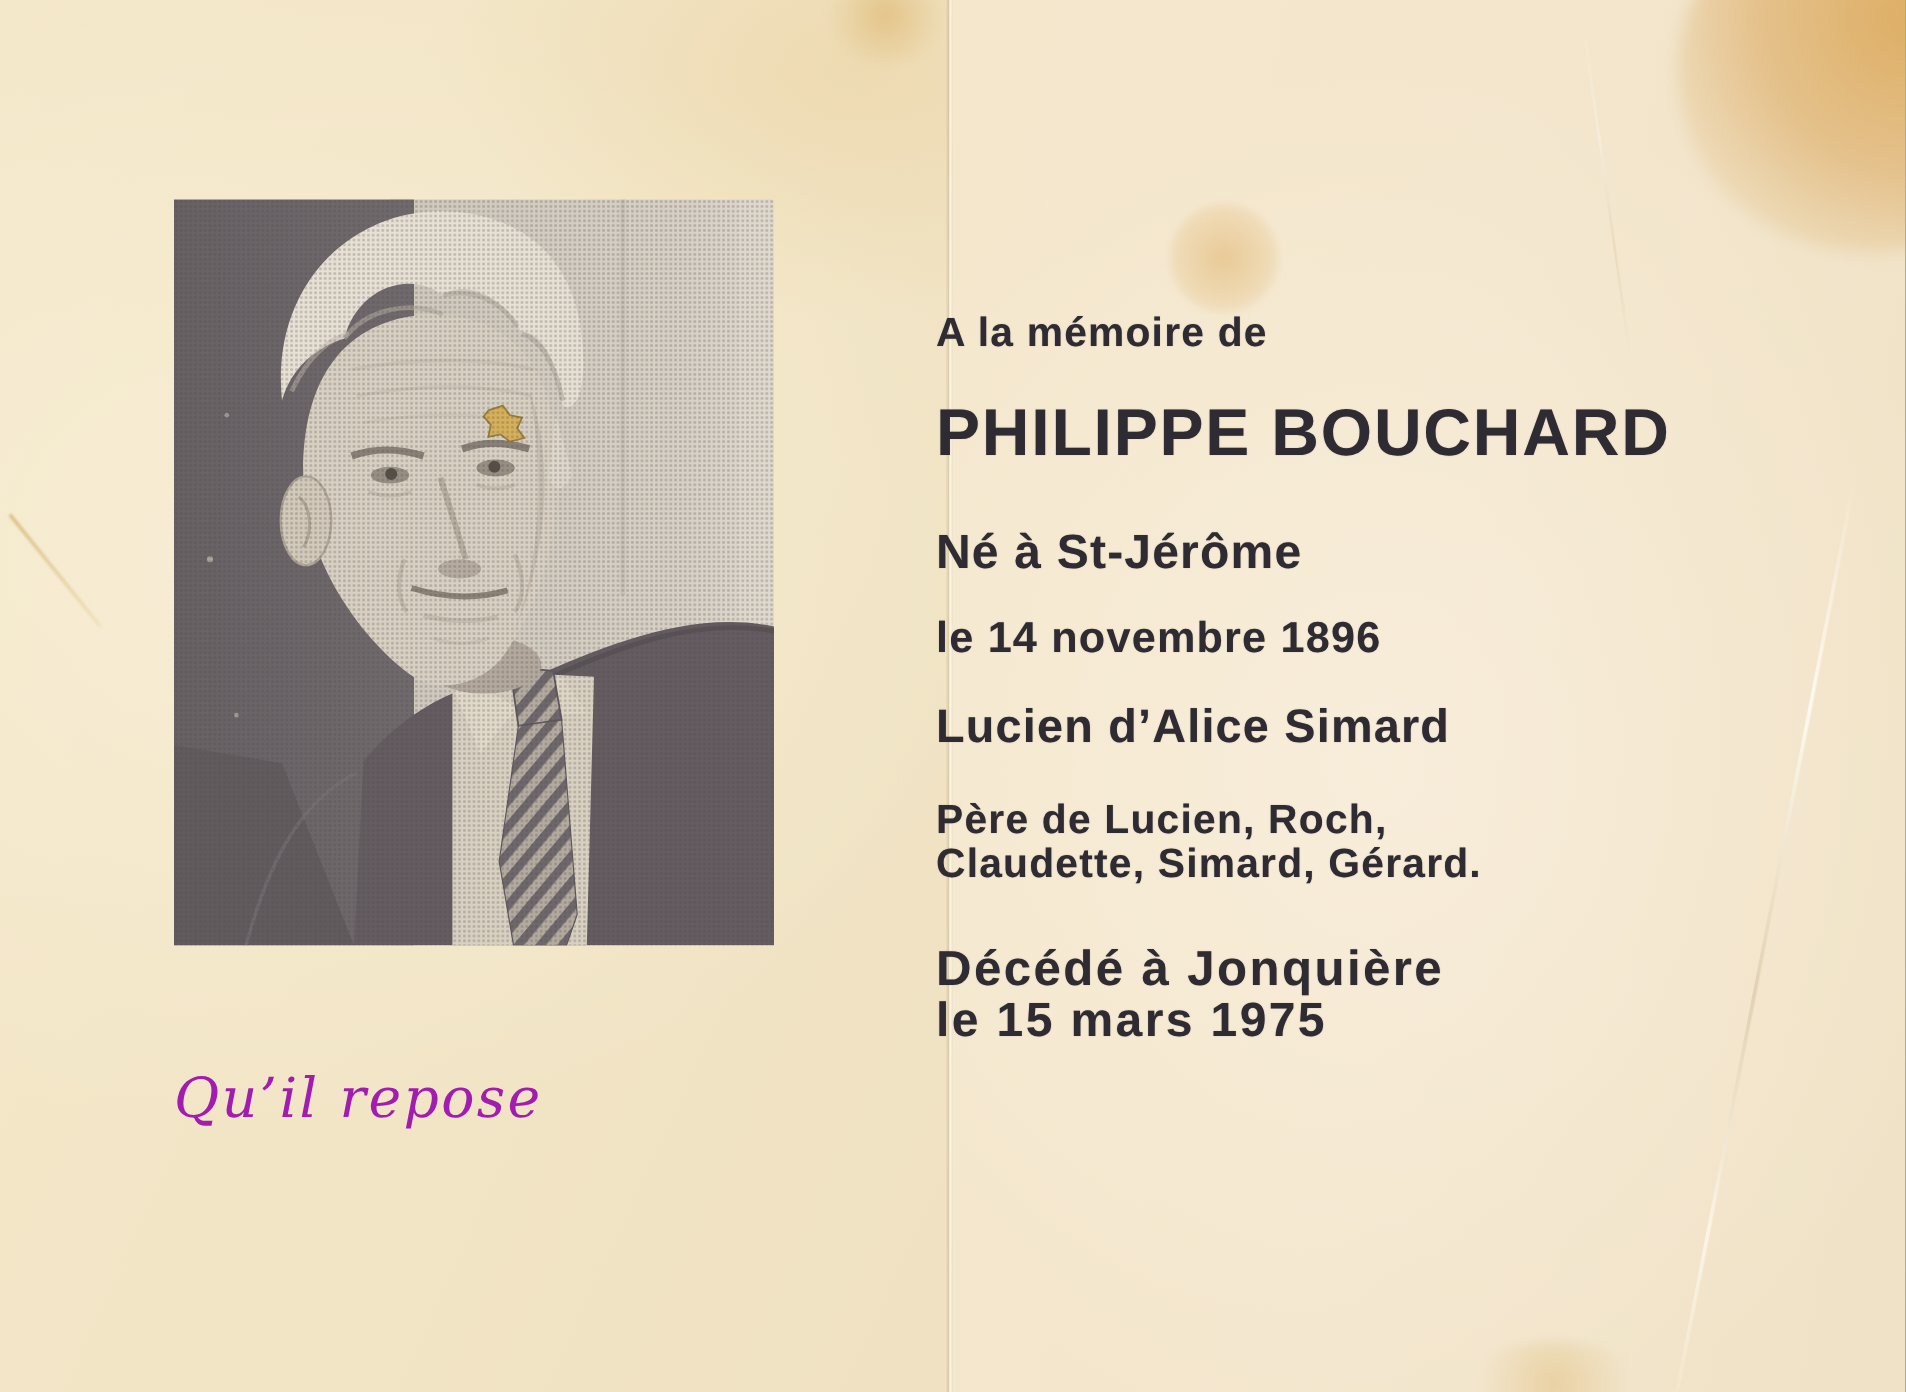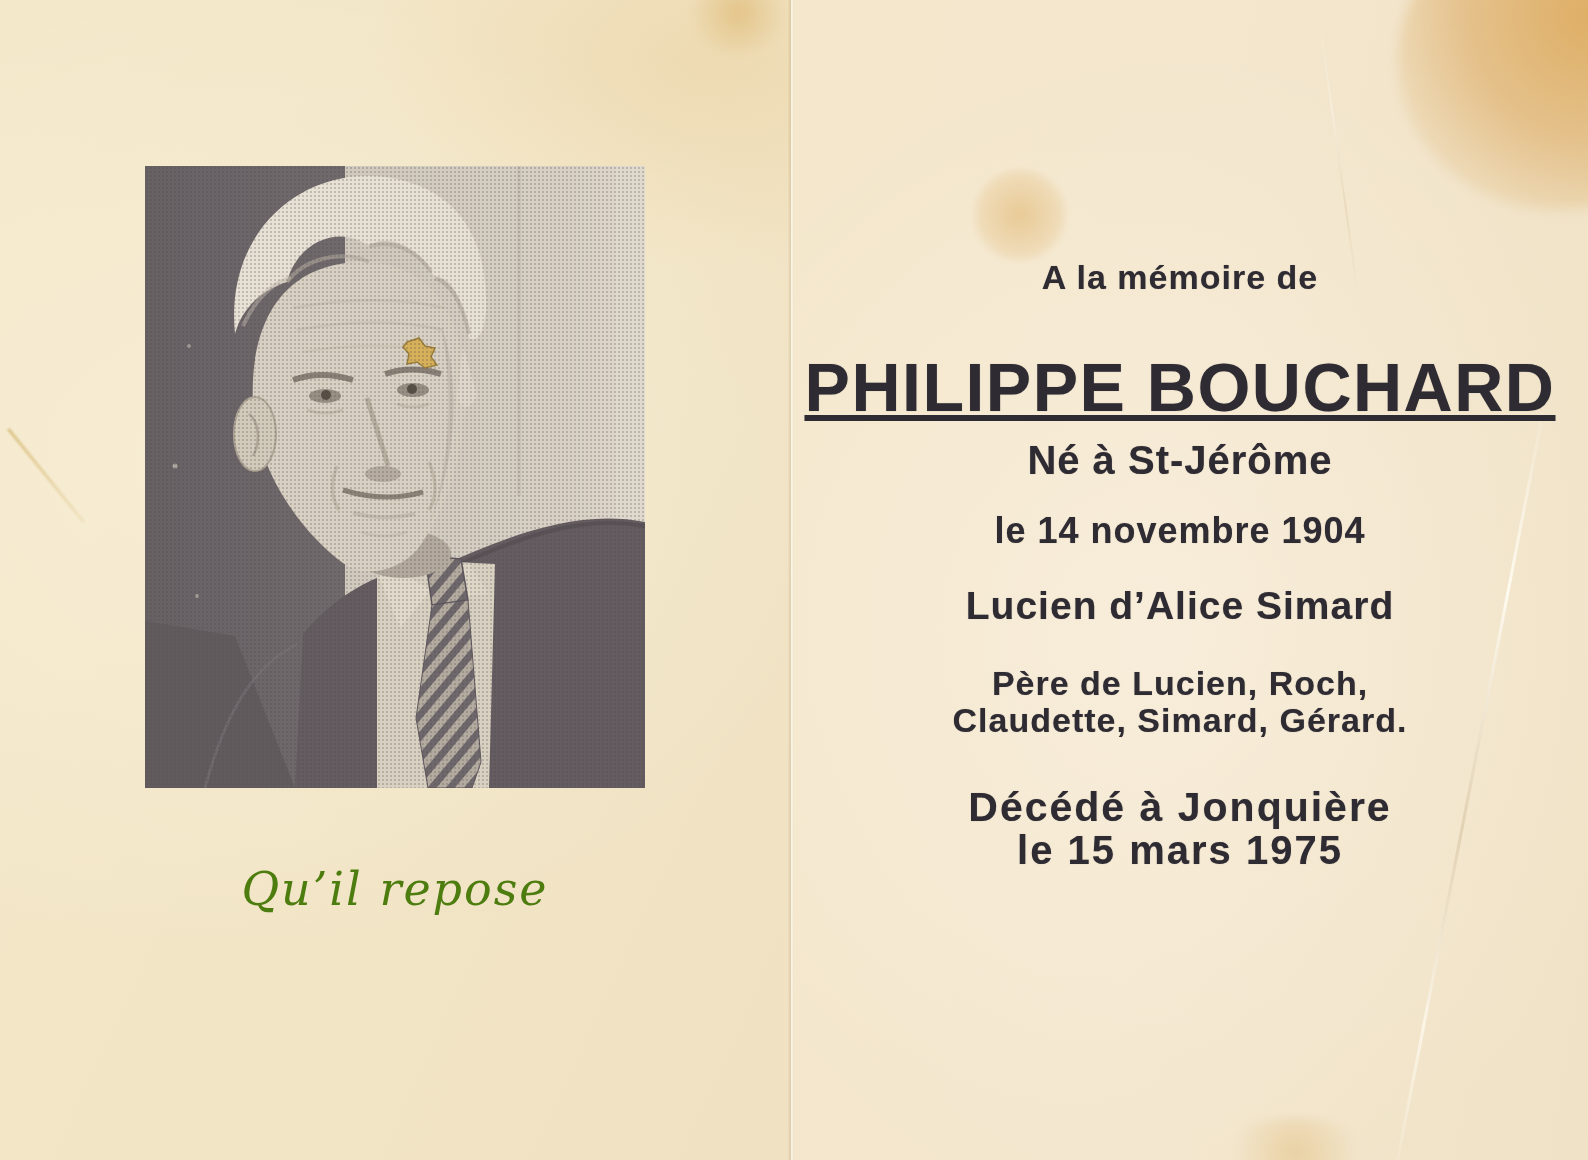--- a/index.html
+++ b/index.html
@@ -101,43 +101,42 @@
     pointer-events: none;
   }
   #photo-sepia {
     position: absolute; inset: 0;
     background: rgba(236,220,186,0.14);
     pointer-events: none;
   }
 
   
   #caption {
-    position: absolute; left: 145px; top: 862px; width: 500px;
-    text-align: center;
+    position: absolute; left: 145px; top: 888px; width: 500px;
     font-family: "DejaVu Serif", serif;
     font-style: italic;
     font-size: 46px;
     letter-spacing: 2px;
-    color: #4d7c0f;
+    color: #a21caf;
   }
 
   
   #memorial-text {
     position: absolute; left: 780px; top: 0; width: 800px; height: 1160px;
     color: #2e2b32;
   }
   .mline {
     position: absolute; left: 0; width: 100%;
-    text-align: center;
+    text-align: left;
     font-weight: bold;
     white-space: nowrap;
     text-shadow: 0 0 1px rgba(46,43,50,0.35);
   }
   #line-intro        { top: 258px; font-size: 34px; letter-spacing: 1px; }
-  #line-name         { top: 348px; font-size: 68px; letter-spacing: 1.5px; text-decoration: underline; }
+  #line-name         { top: 328px; font-size: 55px; letter-spacing: 1.5px; }
   #line-birth-place  { top: 438px; font-size: 40px; letter-spacing: 1px; }
   #line-birth-date   { top: 510px; font-size: 36px; letter-spacing: 1px; }
   #line-spouse       { top: 584px; font-size: 39px; letter-spacing: 1px; }
   #line-children-1   { top: 664px; font-size: 34px; letter-spacing: 1px; }
   #line-children-2   { top: 701px; font-size: 34px; letter-spacing: 1px; }
   #line-death-place  { top: 784px; font-size: 41px; letter-spacing: 2px; }
   #line-death-date   { top: 828px; font-size: 40px; letter-spacing: 2px; }
 </style>
 </head>
 <body>
@@ -239,21 +238,21 @@
     <div id="halftone"></div>
     <div id="photo-sepia"></div>
   </div>
 
   <div id="caption">Qu’il repose</div>
 
   <div id="memorial-text">
     <div id="line-intro" class="mline">A la mémoire de</div>
     <div id="line-name" class="mline">PHILIPPE BOUCHARD</div>
     <div id="line-birth-place" class="mline">Né à St-Jérôme</div>
-    <div id="line-birth-date" class="mline">le 14 novembre 1904</div>
+    <div id="line-birth-date" class="mline">le 14 novembre 1896</div>
     <div id="line-spouse" class="mline">Lucien d’Alice Simard</div>
     <div id="line-children-1" class="mline">Père de Lucien, Roch,</div>
     <div id="line-children-2" class="mline">Claudette, Simard, Gérard.</div>
     <div id="line-death-place" class="mline">Décédé à Jonquière</div>
     <div id="line-death-date" class="mline">le 15 mars 1975</div>
   </div>
 
 </div>
 
 </body></html>

